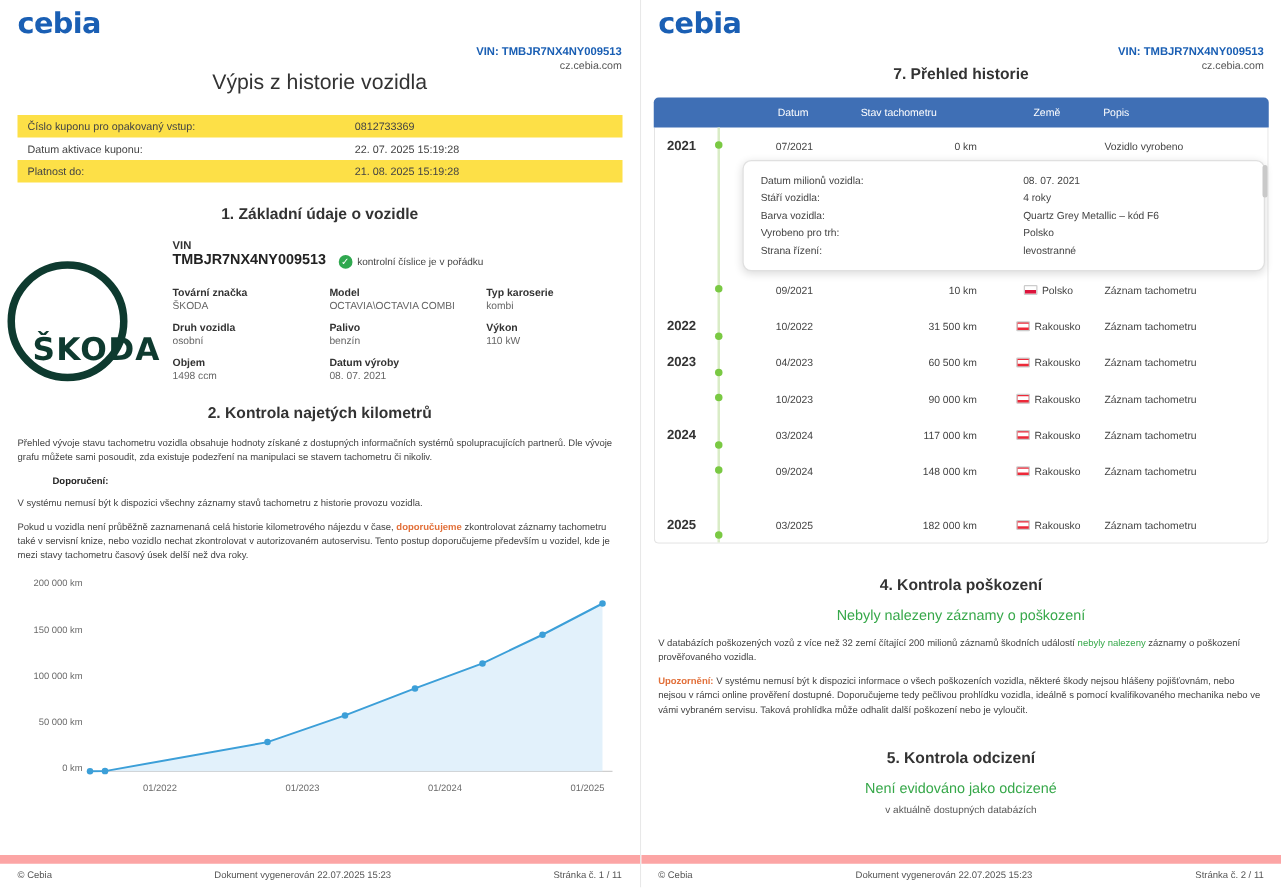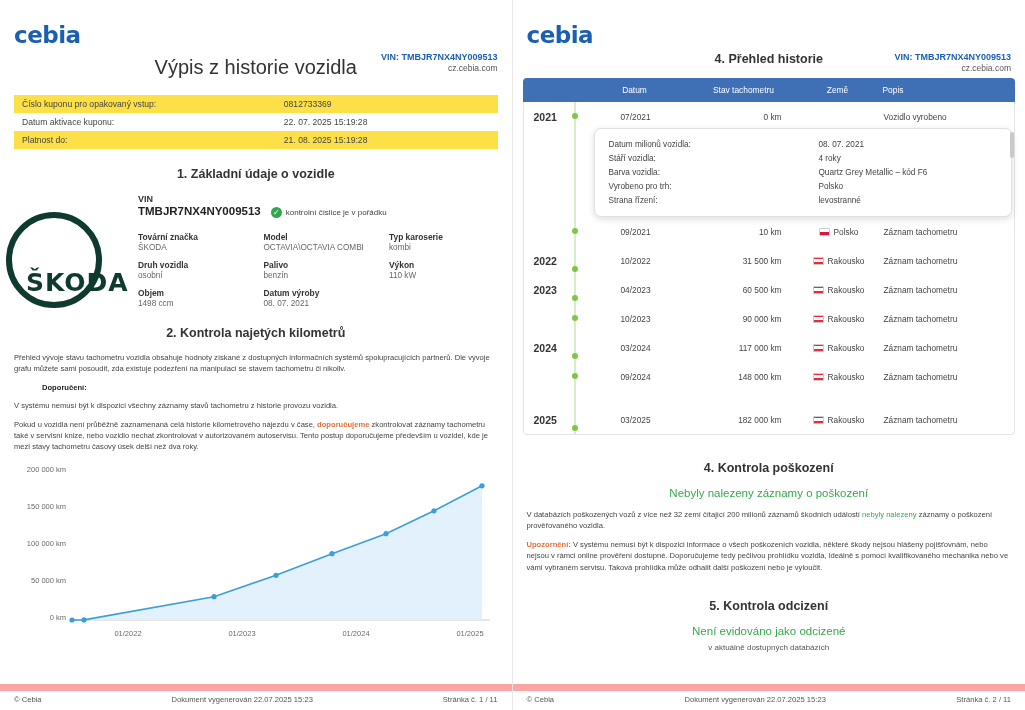--- a/index.html
+++ b/index.html
@@ -23,40 +23,40 @@
     padding: 0;
     overflow: hidden;
   }
   .page.left { border-right: 1px solid #e8e8e8; }
 
   
   .doc-header {
     display: flex;
     justify-content: space-between;
     align-items: flex-start;
-    padding: 24px 14px 0 14px;
+    padding: 8px 14px 0 14px;
     height: 34px;
   }
   .logo {
     font-size: 23px;
     font-weight: bold;
     color: #1a5fb4;
     letter-spacing: -0.5px;
     font-family: "DejaVu Sans", sans-serif;
     line-height: 1;
   }
   .hdr-right { text-align: right; line-height: 1.25; }
   .hdr-vin { font-size: 9px; color: #1a5fb4; font-weight: bold; margin-top: 28px; }
   .hdr-vin .lbl { color: #1a5fb4; }
   .hdr-url { font-size: 8.5px; color: #555; }
 
   
   h1.doc-title {
     text-align: center;
-    font-size: 20px;
+    font-size: 17px;
     font-weight: normal;
     color: #333;
     margin: 22px 0 16px 0;
   }
   h2.section-title {
     text-align: center;
     font-size: 12.5px;
     font-weight: bold;
     color: #333;
     margin: 18px 0 12px 0;
@@ -162,21 +162,21 @@
     margin: 0 10px;
     background: #3f6fb5;
     color: #fff;
     display: flex;
     border-radius: 4px 4px 0 0;
     font-size: 8.4px;
     padding: 7px 0;
   }
   .hist-head .c-year { width: 58px; }
   .hist-head .c-date { width: 108px; text-align: center; }
-  .hist-head .c-odo  { width: 110px; text-align: center; }
+  .hist-head .c-odo  { width: 110px; text-align: left; }
   .hist-head .c-cty  { width: 78px; text-align: center; }
   .hist-head .c-desc { flex: 1; padding-left: 6px; }
 
   .hist-body {
     margin: 0 10px;
     border: 1px solid #e4e4e4;
     border-top: none;
     position: relative;
     border-radius: 0 0 4px 4px;
   }
@@ -417,21 +417,21 @@
       <div class="logo">cebia</div>
       <div class="hdr-right">
         <div class="hdr-vin">
           <span class="lbl">VIN:</span>
           <span>TMBJR7NX4NY009513</span>
         </div>
         <div class="hdr-url">cz.cebia.com</div>
       </div>
     </div>
 
-    <h2 class="section-title" style="margin-top:18px">4. Přehled historie</h2>
+    <h2 class="section-title" style="margin-top:18px">7. Přehled historie</h2>
 
     <div class="hist-head">
       <div class="c-year"></div>
       <div class="c-date">Datum</div>
       <div class="c-odo">Stav tachometru</div>
       <div class="c-cty">Země</div>
       <div class="c-desc">Popis</div>
     </div>
 
     <div class="hist-body">

